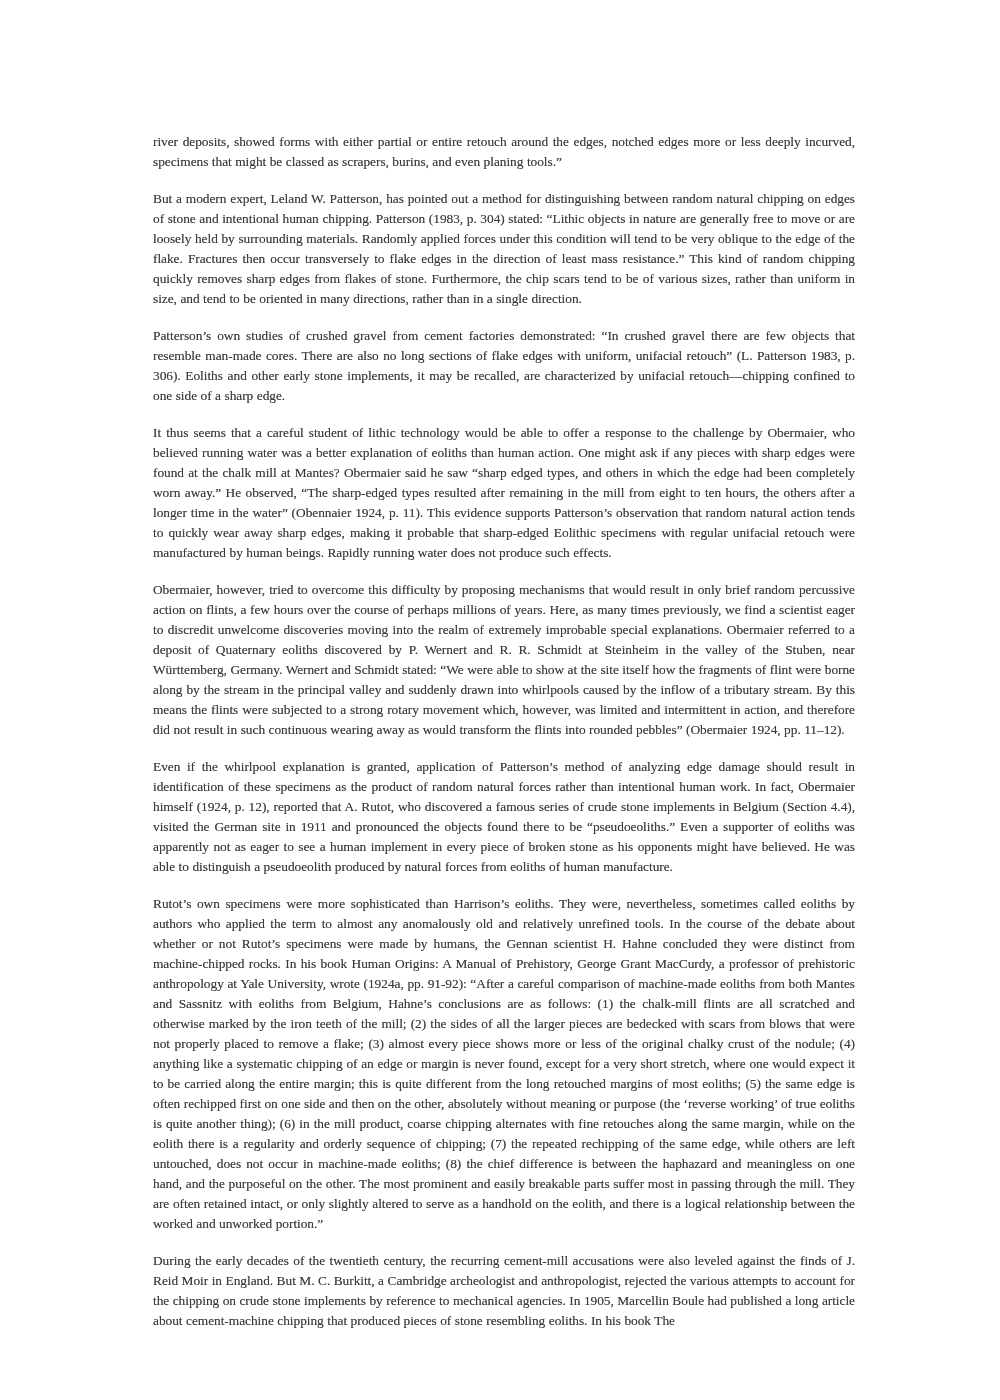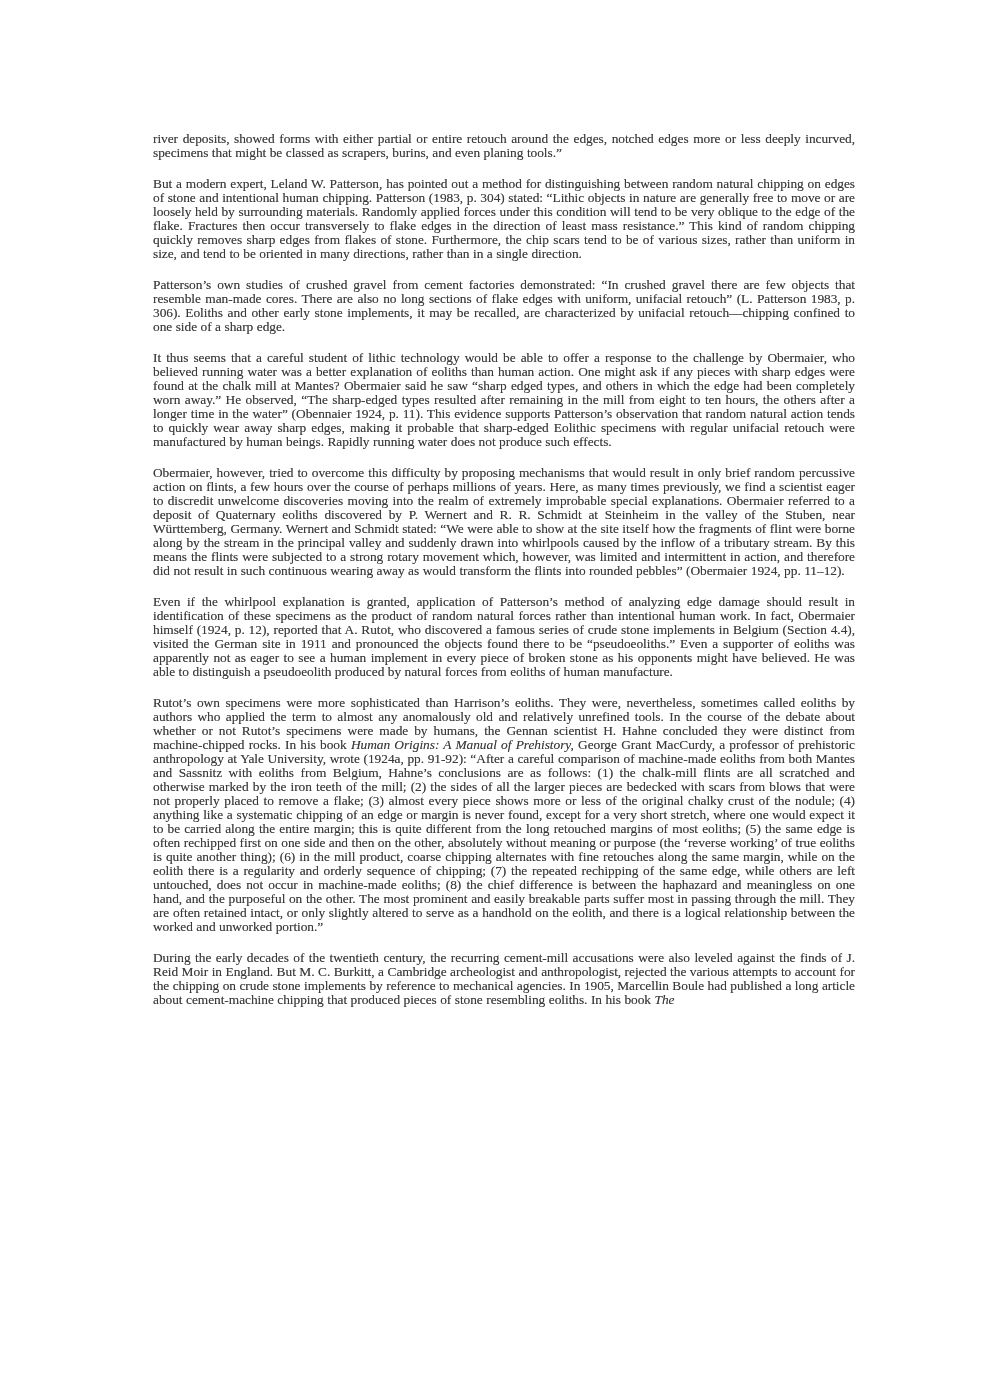--- a/index.html
+++ b/index.html
@@ -22,32 +22,31 @@
     height: 1400px;
     background: #ffffff;
   }
   .text-block {
     position: absolute;
     left: 153px;
     top: 132px;
     width: 702px;
     color: #3b3b3b;
     font-size: 13.4px;
-    line-height: 14px;
+    line-height: 20px;
     text-align: justify;
     letter-spacing: -0.05px;
     word-spacing: 0.2px;
     text-shadow: 0 0 0.4px rgba(70,70,70,0.55);
   }
   .para {
     margin: 0 0 17px 0;
     padding: 0;
   }
   .seg-italic {
-    font-style: italic;
     margin-top: 48px;
   }
 </style>
 </head>
 <body>
 
 <div class="page">
   <div class="text-block" id="text-block">
       <p class="para"><span class="seg-regular">river deposits, showed forms with either partial or entire retouch around the edges, notched edges more or less deeply incurved, specimens that might be classed as scrapers, burins, and even planing tools.”</span></p>
       <p class="para"><span class="seg-regular">But a modern expert, Leland W. Patterson, has pointed out a method for distinguishing between random natural chipping on edges of stone and intentional human chipping. Patterson (1983, p. 304) stated: “Lithic objects in nature are generally free to move or are loosely held by surrounding materials. Randomly applied forces under this condition will tend to be very oblique to the edge of the flake. Fractures then occur transversely to flake edges in the direction of least mass resistance.” This kind of random chipping quickly removes sharp edges from flakes of stone. Furthermore, the chip scars tend to be of various sizes, rather than uniform in size, and tend to be oriented in many directions, rather than in a single direction.</span></p>

